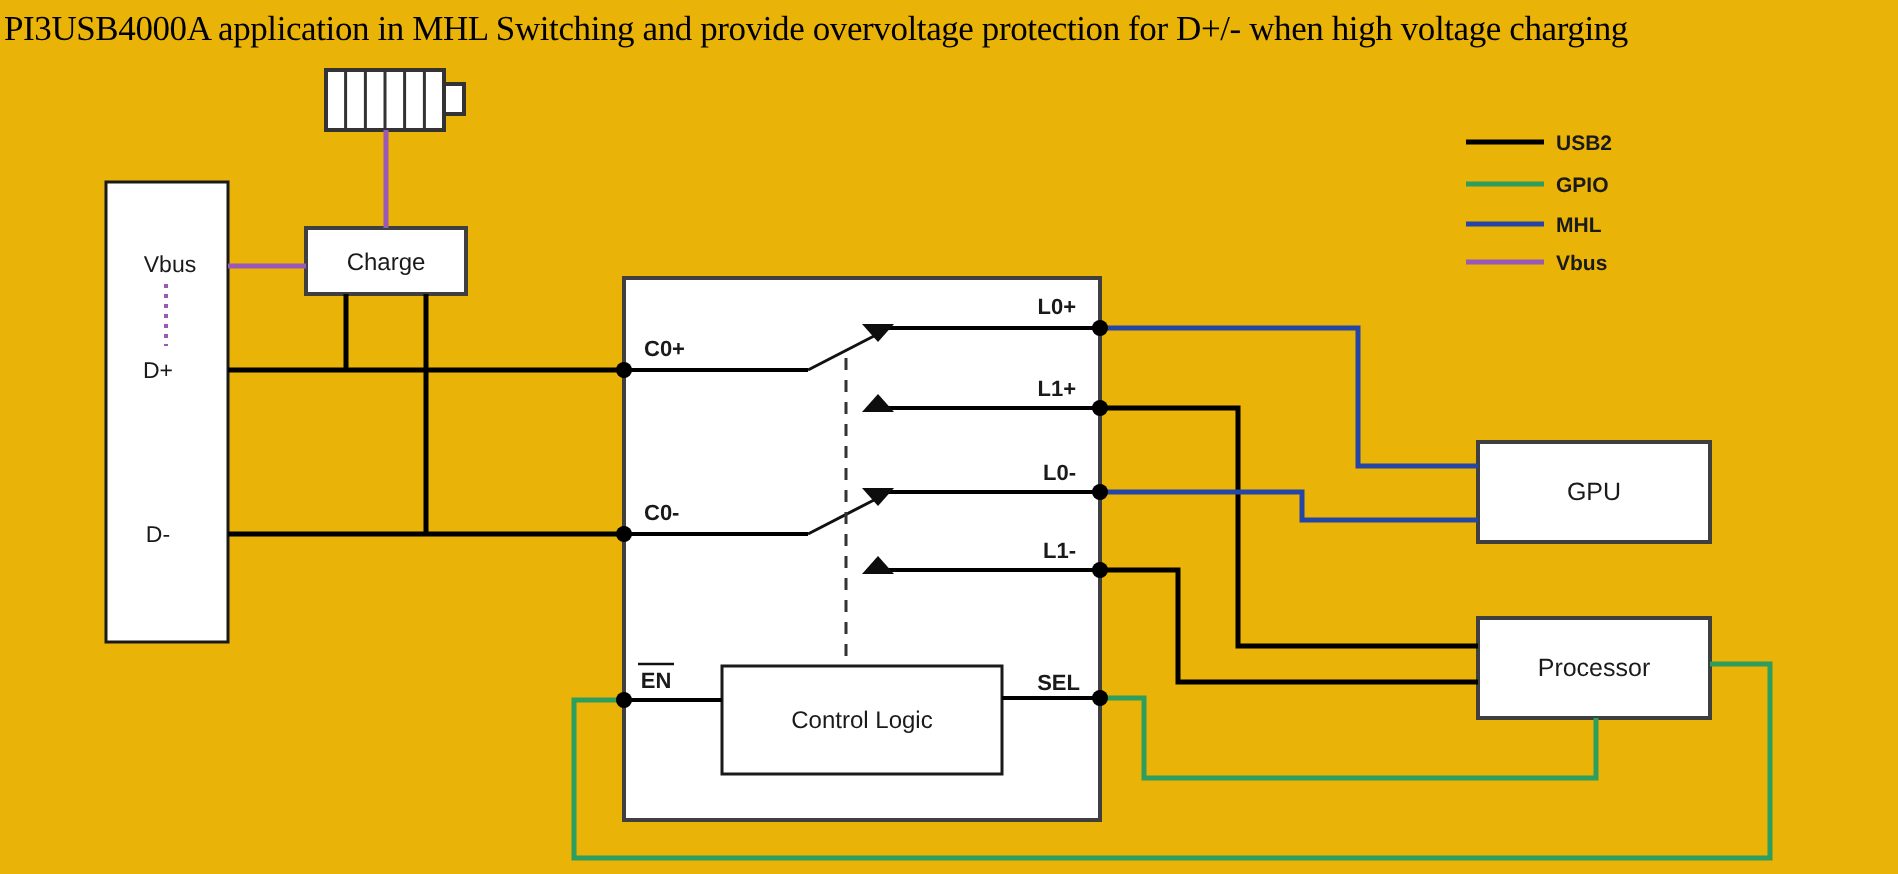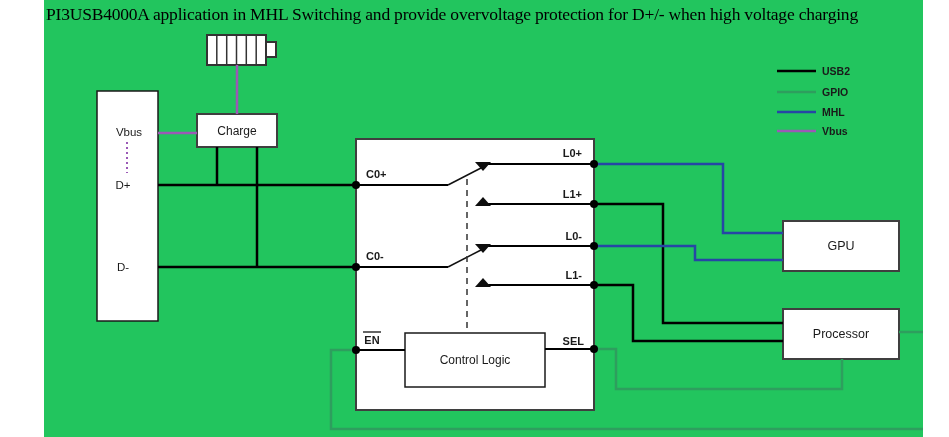--- a/index.html
+++ b/index.html
@@ -1,17 +1,17 @@
 <!DOCTYPE html>
 <html style="--usb2: #000000; --gpio: #2e9e5e; --mhl: #2646a5; --vbus: #9b59b6;"><head>
 <meta charset="utf-8">
 <style>
   html,body{margin:0;padding:0;background:#ffffff;}
-  .stage{position:relative;width:879px;height:437px;background:#22c55e;overflow:hidden;
-         font-family:"Liberation Sans", sans-serif;margin-left:44px;}
+  .stage{position:relative;width:949px;height:437px;background:#eab308;overflow:hidden;
+         font-family:"Liberation Sans", sans-serif;}
   .title{position:absolute;left:2px;top:4px;width:947px;
          font-family:"Liberation Serif", serif;font-size:17.5px;color:#000;
          white-space:nowrap;letter-spacing:-0.2px;}
   svg{position:absolute;left:0;top:0;}
   svg text{font-family:"Liberation Sans", sans-serif;fill:#1a1a1a;}
   .box{fill:#ffffff;stroke:#3f3f3f;stroke-width:2;}
   .box-thin{fill:#ffffff;stroke:#1a1a1a;stroke-width:1.5;}
   .wire{fill:none;stroke-width:2.5;}
   .wire-thin{fill:none;stroke-width:2;}
   .wire-usb2{stroke:var(--usb2,#000);}

